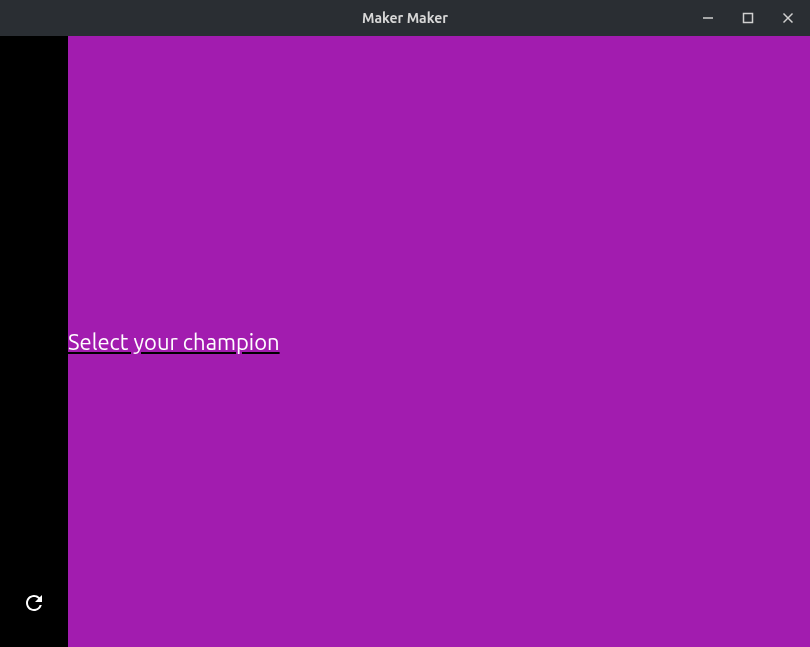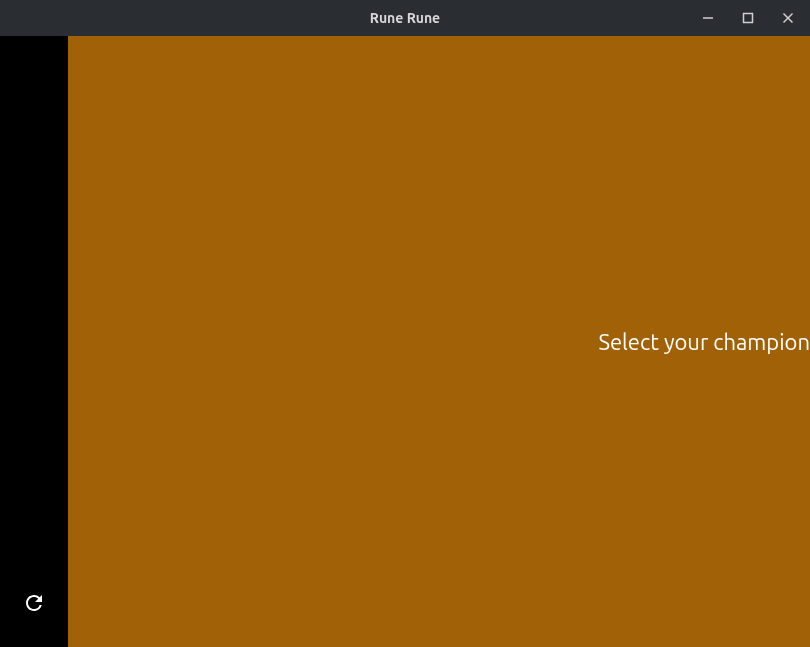--- a/index.html
+++ b/index.html
@@ -82,39 +82,40 @@
       height: 40px;
       display: flex;
       align-items: center;
       justify-content: center;
       color: #ffffff;
       cursor: pointer;
     }
     
     .main-panel {
       flex: 1;
-      background: #a16207;
+      background: #a21caf;
       display: flex;
       align-items: center;
-      justify-content: flex-end;
+      justify-content: flex-start;
+      text-decoration: underline;
     }
     
     .prompt-text {
       color: #ffffff;
       font-size: 22px;
       font-weight: 400;
     }
   </style>
 </head>
 <body>
 
 <div class="window">
 
   <div class="titlebar">
-    <div class="titlebar-title">Rune Rune</div>
+    <div class="titlebar-title">Maker Maker</div>
     <div class="titlebar-controls">
       <div class="titlebar-btn">
         <svg width="12" height="12" viewBox="0 0 12 12">
           <line x1="1" y1="6" x2="11" y2="6" stroke="currentColor" stroke-width="1.5"></line>
         </svg>
       </div>
       <div class="titlebar-btn">
         <svg width="12" height="12" viewBox="0 0 12 12">
           <rect x="1.5" y="1.5" width="9" height="9" fill="none" stroke="currentColor" stroke-width="1.5"></rect>
         </svg>

